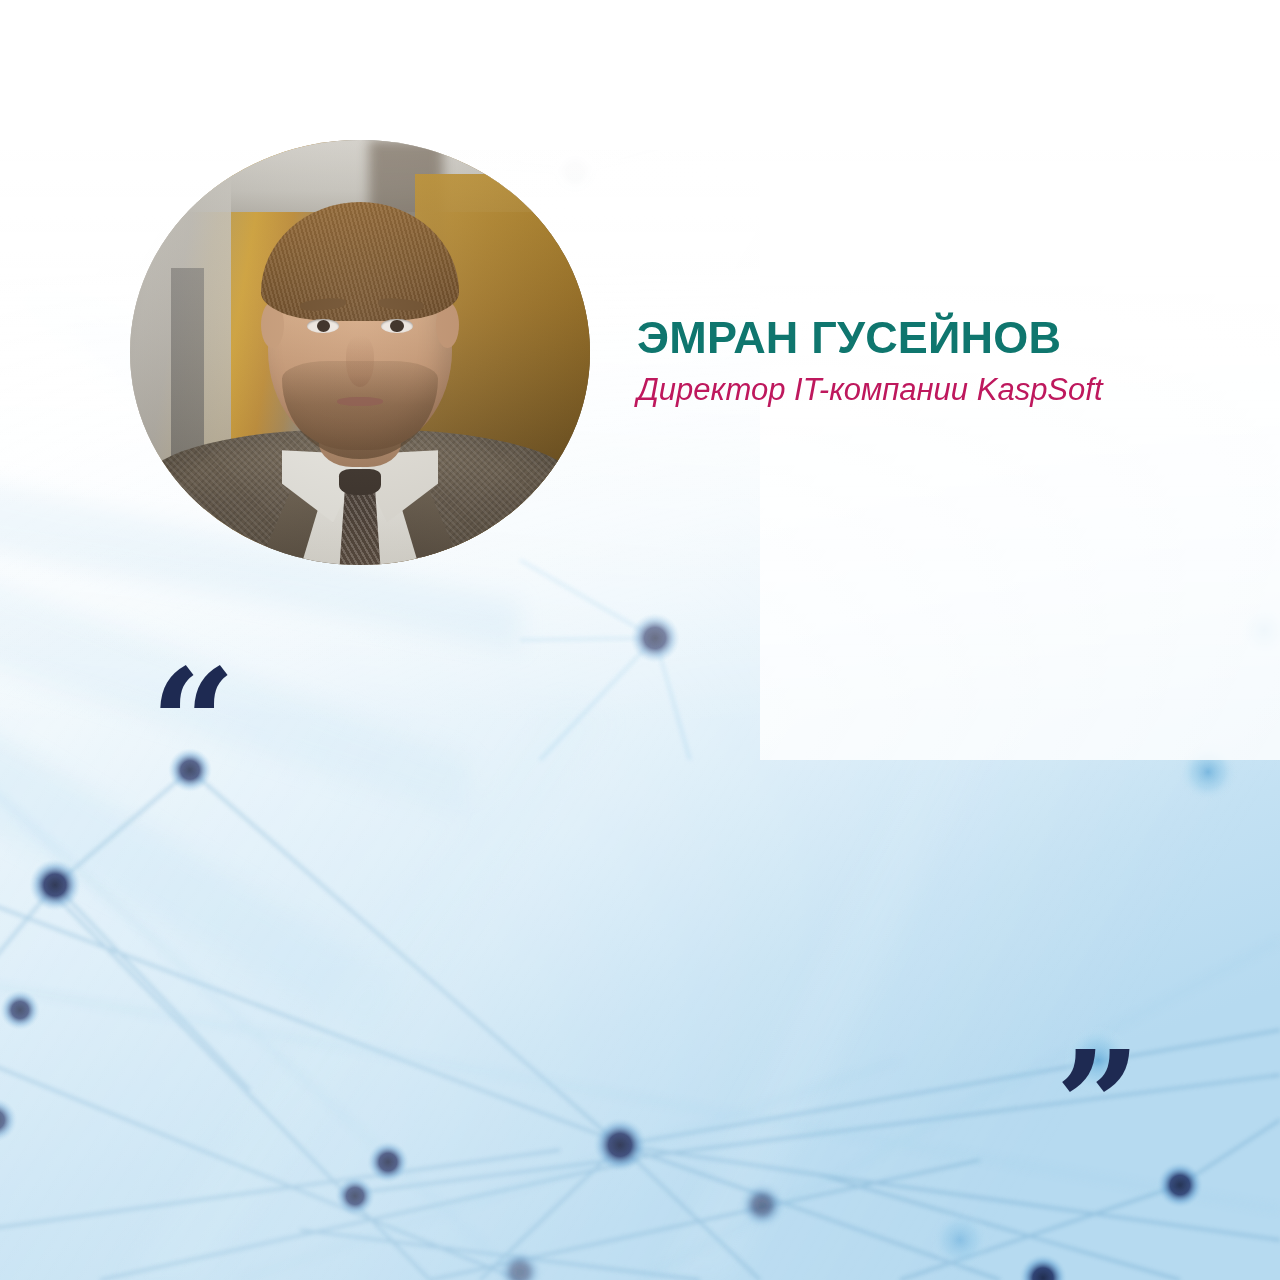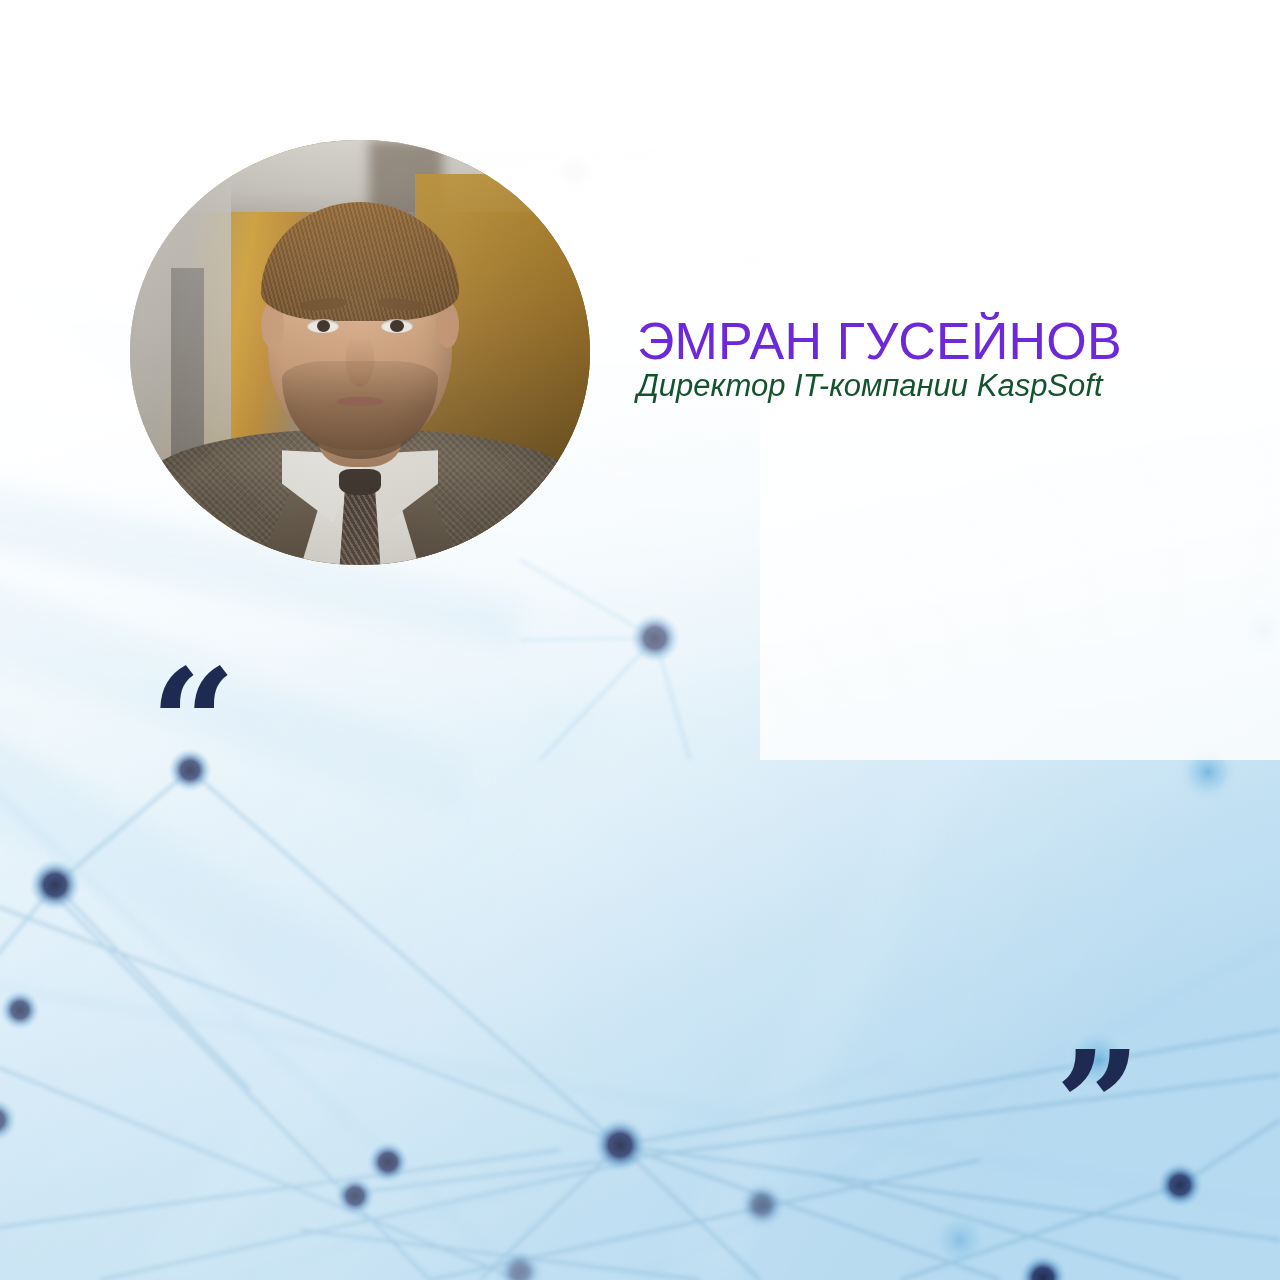--- a/index.html
+++ b/index.html
@@ -226,32 +226,33 @@
   }
 
   
   #person-block {
     position: absolute;
     left: 637px;
     top: 314px;
     z-index: 6;
   }
   #person-name {
-    font-size: 52px;
-    font-weight: 400;
+    font-size: 45px;
+    font-weight: 700;
     letter-spacing: 0.2px;
-    color: #6d28d9;
+    color: #0f766e;
     line-height: 1.06;
     white-space: nowrap;
   }
   #person-role {
+    margin-top: 11px;
     font-size: 31px;
     font-weight: 300;
     font-style: italic;
-    color: #14532d;
+    color: #be185d;
     line-height: 1.1;
     white-space: nowrap;
   }
 
   
   #quote-open {
     position: absolute;
     left: 150px;
     top: 648px;
     z-index: 8;

